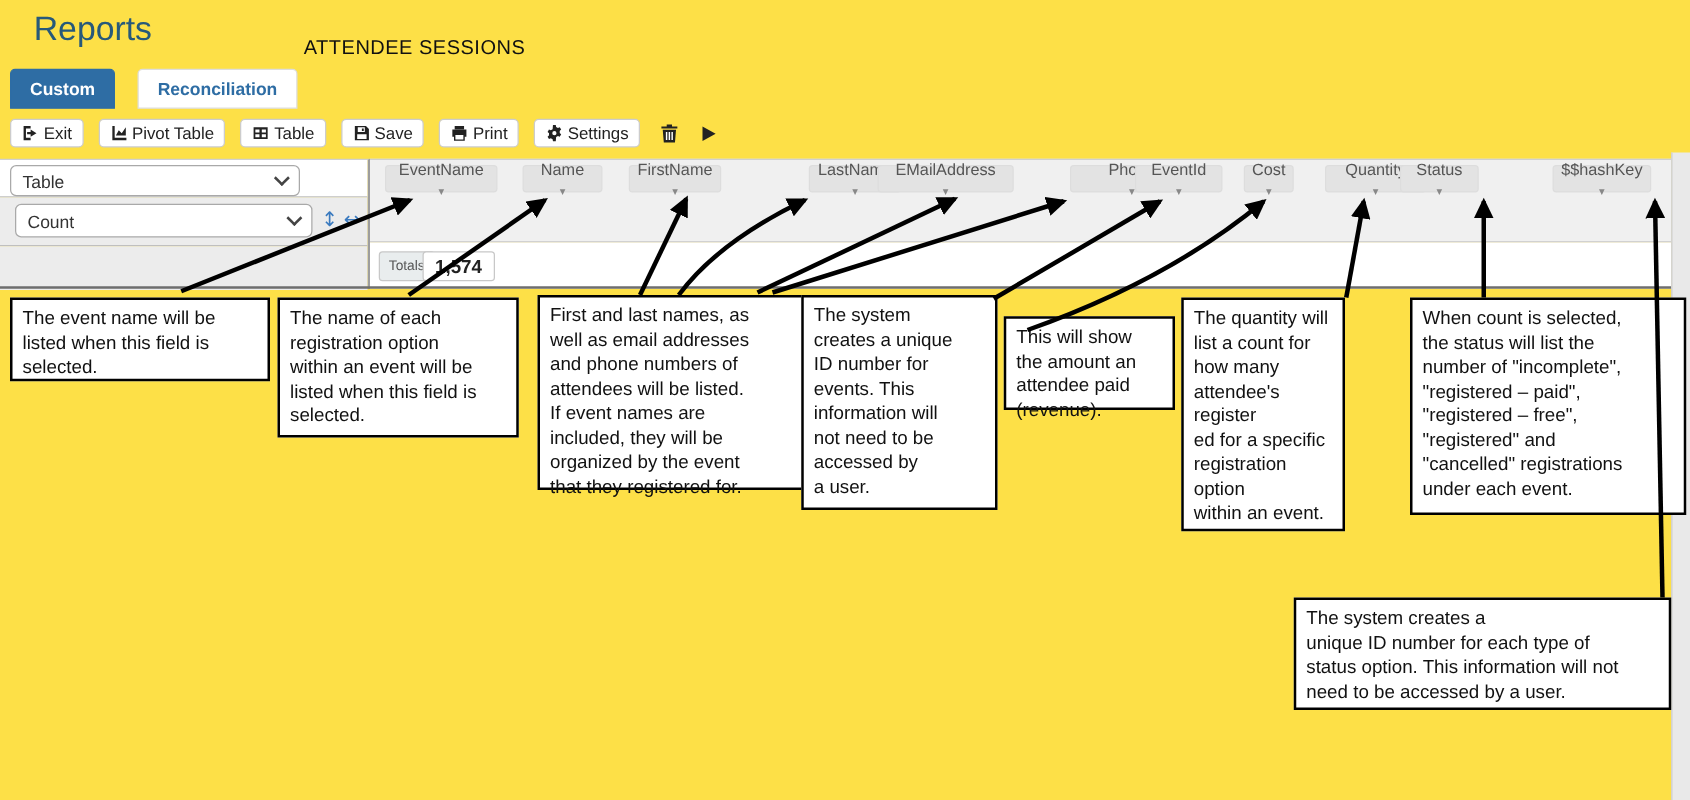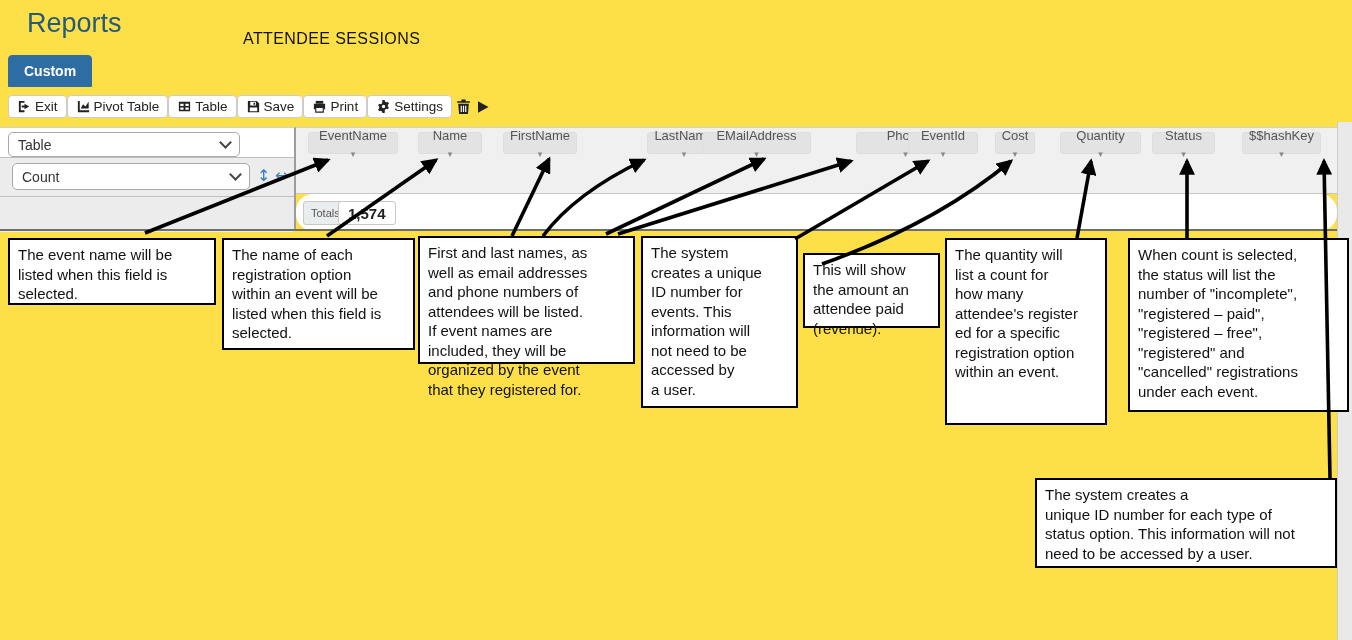--- a/index.html
+++ b/index.html
@@ -7,35 +7,35 @@
        font-family:"Liberation Sans","DejaVu Sans",sans-serif;color:#222;}
   
   #page-title{position:absolute;left:27px;top:8px;font-size:27px;color:#27597a;font-weight:500;}
   #section-label{position:absolute;left:243px;top:30px;font-size:16px;color:#111;letter-spacing:.4px;}
   
   #tabs{position:absolute;left:8px;top:55px;display:flex;gap:18px;}
   .tab{padding:7px 15px;font-size:14px;font-weight:bold;border-radius:4px 4px 0 0;cursor:pointer;}
   .tab.active{background:#2e6da4;color:#fff;border:1px solid #2e6da4;}
   .tab.inactive{background:#fff;color:#2e6da4;border:1px solid #ddd;}
   
-  #toolbar{position:absolute;left:8px;top:95px;display:flex;align-items:center;gap:0;}
+  #toolbar{position:absolute;left:8px;top:95px;display:flex;align-items:center;gap:12px;}
   .tbtn{display:flex;align-items:center;gap:3px;background:#fff;border:1px solid #ccc;border-radius:4px;
         padding:3px 8px;font-size:13.5px;color:#222;cursor:pointer;white-space:nowrap;}
   .tbtn svg,.tool-ico svg{display:block;}
   .tool-ico{margin-left:3px;cursor:pointer;color:#222;}
   
   #grid{position:absolute;left:0;top:127px;width:1337px;height:104px;}
   #left-panel{position:absolute;left:0;top:0;width:296px;height:104px;border-top:1px solid #d0d0d0;
               border-right:2px solid #9d9d9d;box-sizing:border-box;}
   .rowA{position:absolute;left:0;top:0;width:100%;height:30px;background:#fff;border-bottom:1px solid #bfbfbf;box-sizing:border-box;}
   .rowB{position:absolute;left:0;top:30px;width:100%;height:39px;background:#ececec;border-bottom:1px solid #bfbfbf;box-sizing:border-box;}
   .rowC{position:absolute;left:0;top:69px;width:100%;height:35px;background:#ececec;}
   #header-strip{position:absolute;left:296px;top:0;width:1041px;height:67px;background:#f0f0f0;
                 border-top:1px solid #d0d0d0;border-bottom:1px solid #c6c6c6;box-sizing:border-box;}
-  #totals-strip{position:absolute;left:296px;top:67px;width:1041px;height:37px;background:#fff;border-radius:17px;}
+  #totals-strip{position:absolute;left:296px;top:67px;width:1041px;height:37px;background:#fff;}
   #grid-bottom{position:absolute;left:0;top:102px;width:1337px;height:2px;background:#6e6e6e;}
   
   .sel{position:absolute;background:#fff;border:1px solid #a9a9a9;border-radius:5px;display:flex;
        align-items:center;justify-content:space-between;padding:0 9px;font-size:14px;color:#333;cursor:pointer;box-sizing:border-box;}
   .chev{width:7px;height:7px;border-right:2px solid #444;border-bottom:2px solid #444;transform:rotate(45deg);margin-top:-4px;}
   #table-select{left:8px;top:4px;width:232px;height:25px;}
   #count-select{left:12px;top:35px;width:238px;height:27px;}
   .resize-ico{position:absolute;font-size:16px;color:#3a7abf;top:38px;cursor:pointer;
               font-family:"DejaVu Sans",sans-serif;}
   
@@ -59,20 +59,23 @@
 <body>
 
 <div id="app">
 
   <div id="page-title">Reports</div>
   <div id="section-label">ATTENDEE SESSIONS</div>
 
   <div id="tabs">
     <div class="tab active">
       <span>Custom</span>
+    </div>
+    <div class="tab inactive">
+      <span>Reconciliation</span>
     </div>
   </div>
 
   <div id="toolbar">
       <div class="tbtn">
         <span>
           <svg width="15" height="15" viewBox="0 0 16 16" fill="currentColor">
             <path d="M8 2H2v12h6v-2H4V4h4z"></path>
             <path d="M8 5l5 3-5 3V9H5V7h3z"></path>
           </svg>
@@ -183,21 +186,21 @@
           <span class="caret">▾</span>
         </div>
         <div class="pill" style="left: 699px; width: 40px;">
           <span>Cost</span>
           <span class="caret">▾</span>
         </div>
         <div class="pill" style="left: 764px; width: 81px;">
           <span>Quantity</span>
           <span class="caret">▾</span>
         </div>
-        <div class="pill" style="left: 856px; width: 63px;">
+        <div class="pill" style="left: 824px; width: 63px;">
           <span>Status</span>
           <span class="caret">▾</span>
         </div>
         <div class="pill" style="left: 946px; width: 79px;">
           <span>$$hashKey</span>
           <span class="caret">▾</span>
         </div>
       </div>
 
     <div id="totals-strip">
@@ -212,41 +215,41 @@
 
   <div id="callouts">
       <div class="callout" style="left: 8px; top: 238px; width: 208px; height: 67px;">The event name will be
 listed when this field is
 selected.</div>
       <div class="callout" style="left: 222px; top: 238px; width: 193px; height: 112px;">The name of each
 registration option
 within an event will be
 listed when this field is
 selected.</div>
-      <div class="callout" style="left: 418px; top: 236px; width: 217px; height: 128px;">First and last names, as
+      <div class="callout" style="left: 430px; top: 236px; width: 217px; height: 156px;">First and last names, as
 well as email addresses
 and phone numbers of
 attendees will be listed.
 If event names are
 included, they will be
 organized by the event
 that they registered for.</div>
       <div class="callout" style="left: 641px; top: 236px; width: 157px; height: 172px;">The system
 creates a unique
 ID number for
 events. This
 information will
 not need to be
 accessed by
 a user.</div>
       <div class="callout" style="left: 803px; top: 253px; width: 137px; height: 75px;">This will show
 the amount an
 attendee paid
 (revenue).</div>
-      <div class="callout" style="left: 945px; top: 238px; width: 162px; height: 187px;">The quantity will
+      <div class="callout" style="left: 945px; top: 238px; width: 131px; height: 187px;">The quantity will
 list a count for
 how many
 attendee's register
 ed for a specific
 registration option
 within an event.</div>
       <div class="callout" style="left: 1128px; top: 238px; width: 221px; height: 174px;">When count is selected,
 the status will list the
 number of "incomplete",
 "registered – paid",

